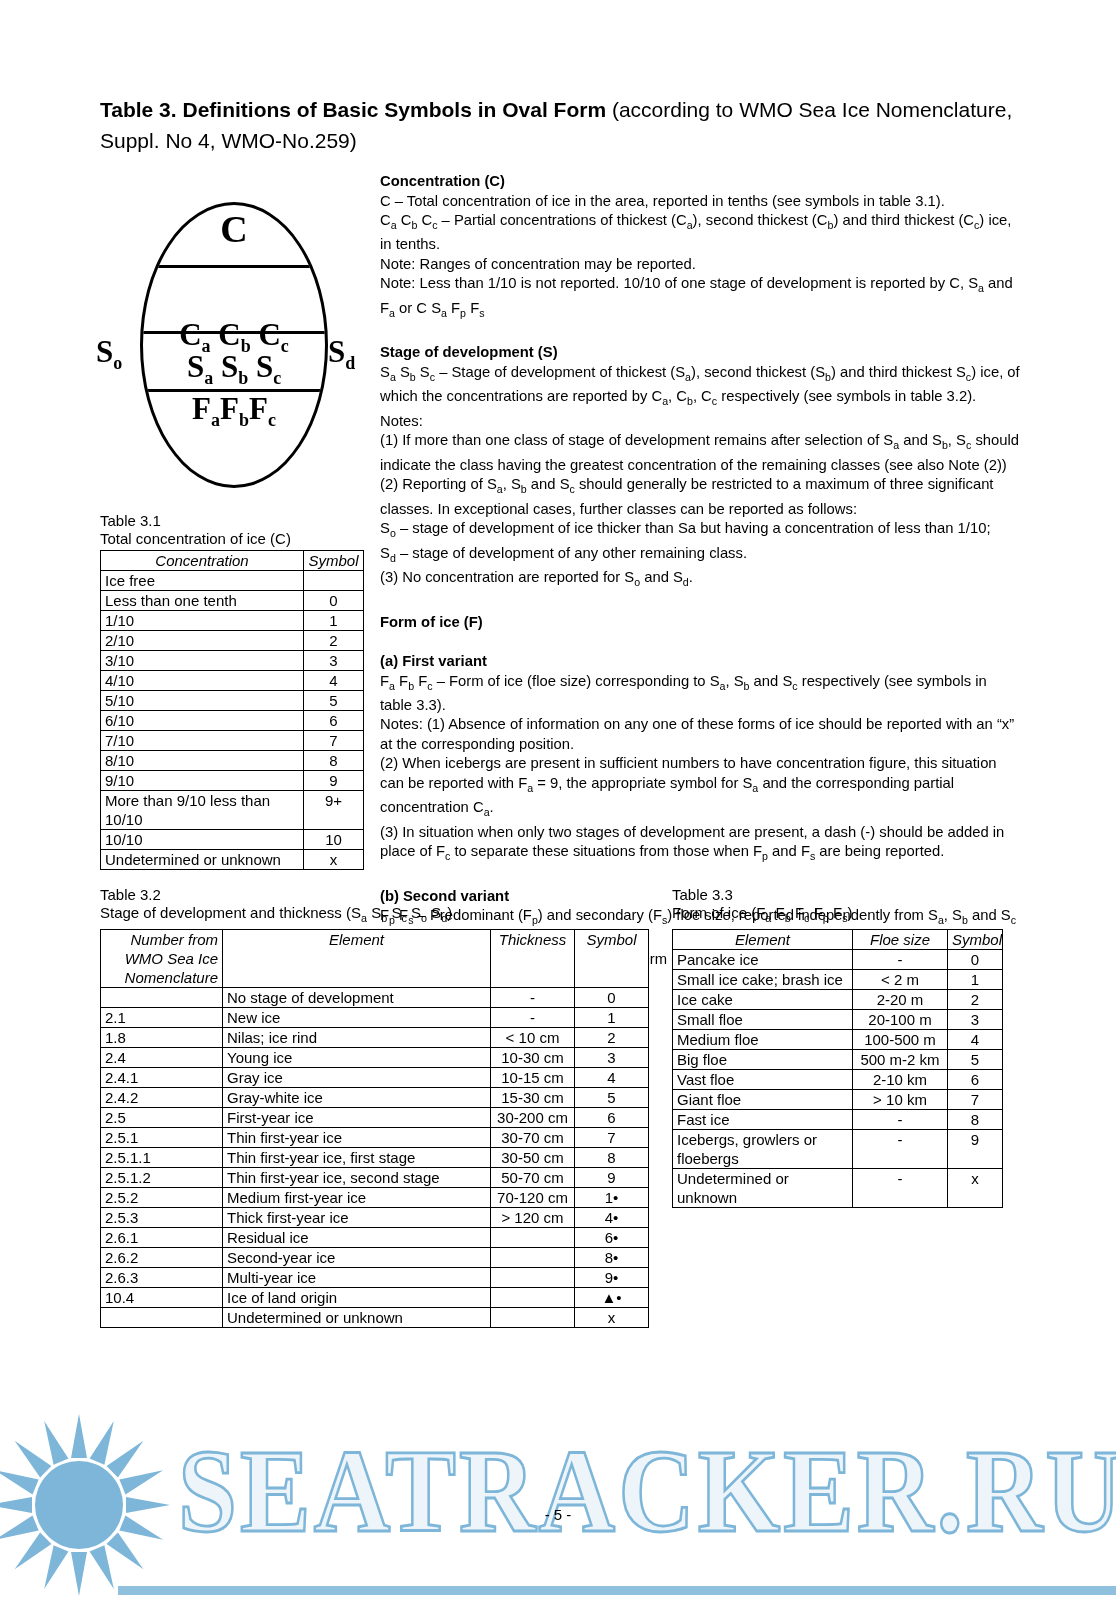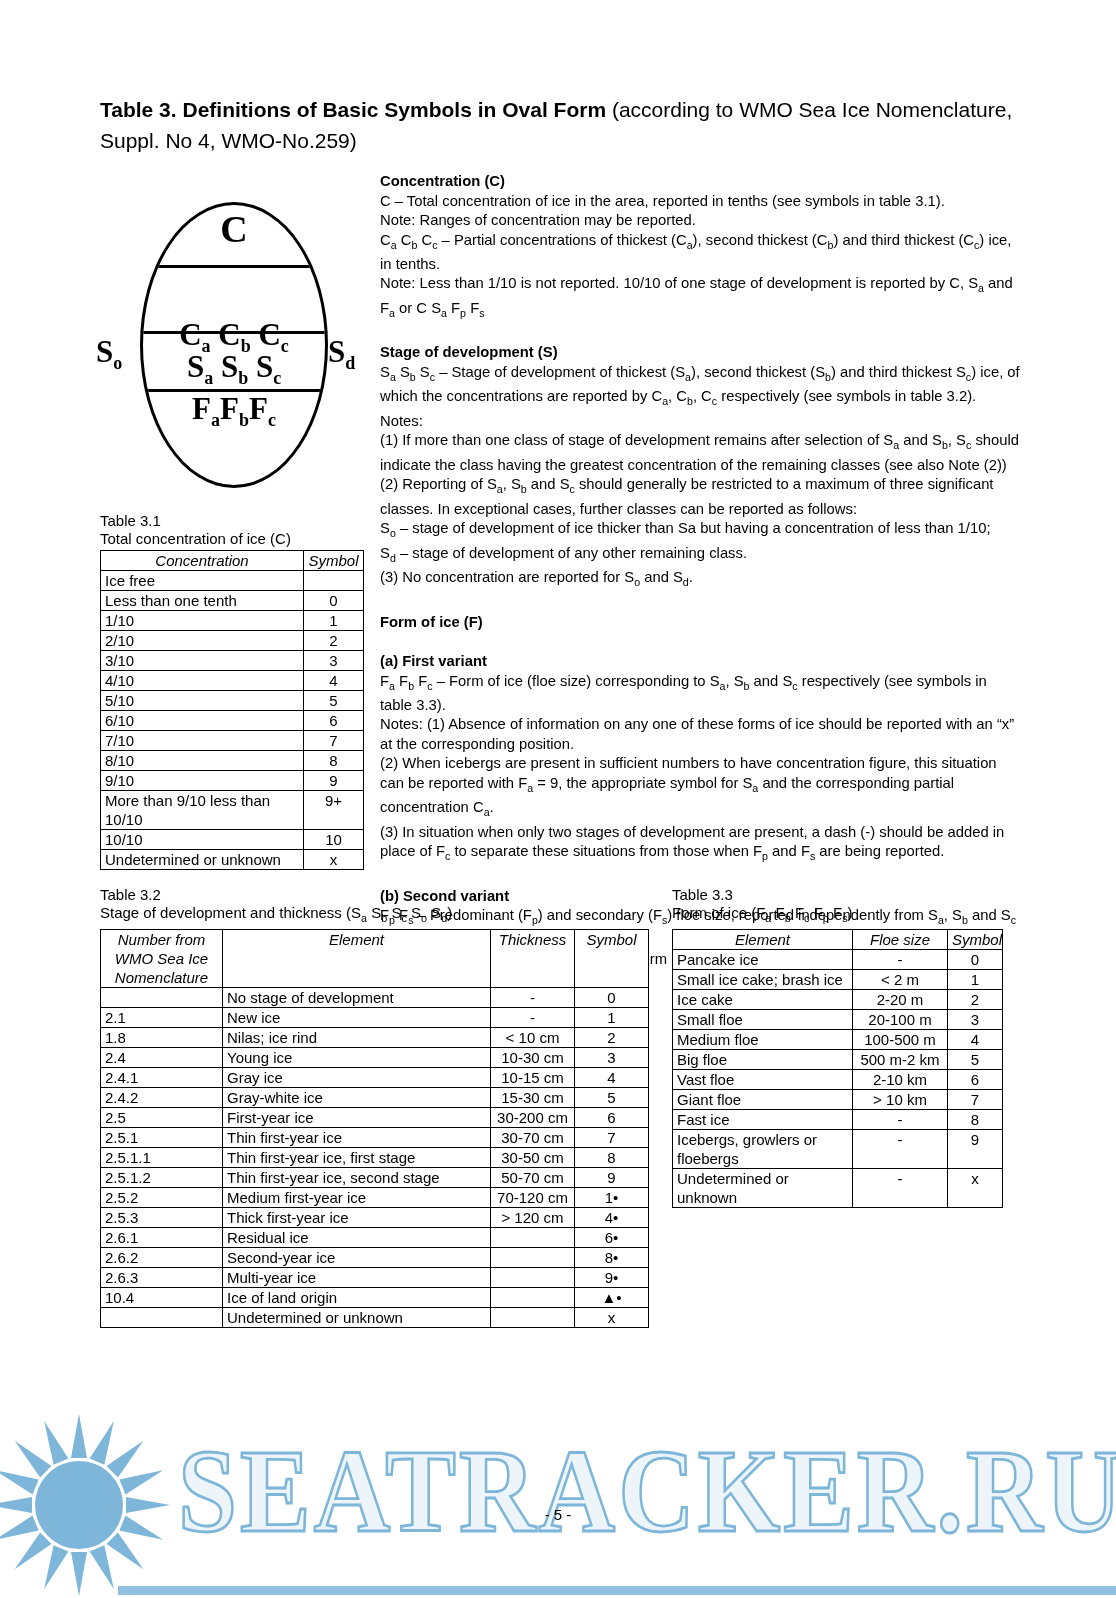--- a/index.html
+++ b/index.html
@@ -35,21 +35,21 @@
   
   .tbl-block{position:absolute;font-size:15px;line-height:18px;}
   #blk-t31{left:100px;top:512px;width:290px;}
   #blk-t32{left:100px;top:886px;width:562px;}
   #blk-t33{left:672px;top:886px;width:348px;}
   .tbl-caption{margin:0;}
   table{border-collapse:collapse;table-layout:fixed;margin-top:2px;background:#fff;}
   td,th{border:1px solid #000;padding:0 4px;vertical-align:top;font-size:15px;line-height:19px;overflow:hidden;}
   th{font-style:italic;font-weight:normal;text-align:center;}
   #t31{width:263px;} #t32{width:548px;} #t33{width:330px;}
-  #t32 th:first-child{text-align:center;}
+  #t32 th:first-child{text-align:right;}
   #t31 td:nth-child(2){text-align:center;}
   #t32 td:nth-child(3),#t32 td:nth-child(4){text-align:center;}
   #t33 td:nth-child(2),#t33 td:nth-child(3){text-align:center;}
 
   
   .wm-text{position:absolute;left:178px;top:1438px;font-family:"Liberation Serif",serif;font-weight:bold;
     font-size:106px;letter-spacing:3px;color:#edf5fb;-webkit-text-stroke:2.5px #7db6d8;white-space:nowrap;
     transform:scaleY(1.12);transform-origin:left bottom;z-index:1;}
   .sun{position:absolute;left:-6px;top:1410px;z-index:1;}
   .page-number{position:absolute;left:0;top:1506px;width:1116px;text-align:center;font-size:15px;z-index:3;color:#000;}
@@ -72,22 +72,22 @@
       <div class="oval-row r2">C<sub>a</sub> C<sub>b</sub> C<sub>c</sub></div>
       <div class="oval-row r3">S<sub>a</sub> S<sub>b</sub> S<sub>c</sub></div>
       <div class="oval-row r4">F<sub>a</sub>F<sub>b</sub>F<sub>c</sub></div>
     </div>
     <span class="oval-side side-right">S<sub>d</sub></span>
   </div>
 
   <div class="right-col">
     <div class="sec-h">Concentration (C)</div>
     <p>C – Total concentration of ice in the area, reported in tenths (see symbols in  table 3.1).</p>
+    <p>C<sub>a</sub> C<sub>b</sub> C<sub>c</sub> – Partial concentrations of thickest (C<sub>a</sub>), second thickest (C<sub>b</sub>) and third thickest (C<sub>c</sub>) ice, in tenths.</p>
     <p>Note: Ranges of concentration may be reported.</p>
-    <p>C<sub>a</sub> C<sub>b</sub> C<sub>c</sub> – Partial concentrations of thickest (C<sub>a</sub>), second thickest (C<sub>b</sub>) and third thickest (C<sub>c</sub>) ice, in tenths.</p>
     <p>Note: Less than 1/10 is not reported. 10/10 of one stage of development is reported by C, S<sub>a</sub> and F<sub>a</sub> or C S<sub>a</sub> F<sub>p</sub> F<sub>s</sub></p>
 
     <div class="sec-h gap">Stage of development (S)</div>
     <p>S<sub>a</sub> S<sub>b</sub> S<sub>c</sub> – Stage of development of thickest (S<sub>a</sub>), second thickest (S<sub>b</sub>) and third thickest S<sub>c</sub>) ice, of which the concentrations are reported by C<sub>a</sub>, C<sub>b</sub>, C<sub>c</sub> respectively (see symbols in table 3.2).</p>
     <p>Notes:</p>
     <p>(1) If more than one class of stage of development remains after selection of S<sub>a</sub> and S<sub>b</sub>, S<sub>c</sub> should indicate the class having the greatest concentration of the remaining classes (see also Note (2))</p>
     <p>(2) Reporting of S<sub>a</sub>, S<sub>b</sub> and S<sub>c</sub> should generally be restricted to a maximum of three significant classes. In exceptional cases, further classes can be reported as follows:</p>
     <p>S<sub>o</sub> – stage of development of ice thicker than Sa but having a concentration of less than 1/10;</p>
     <p>S<sub>d</sub> – stage of development of any other remaining class.</p>
     <p>(3) No concentration are reported for S<sub>o</sub> and S<sub>d</sub>.</p>

